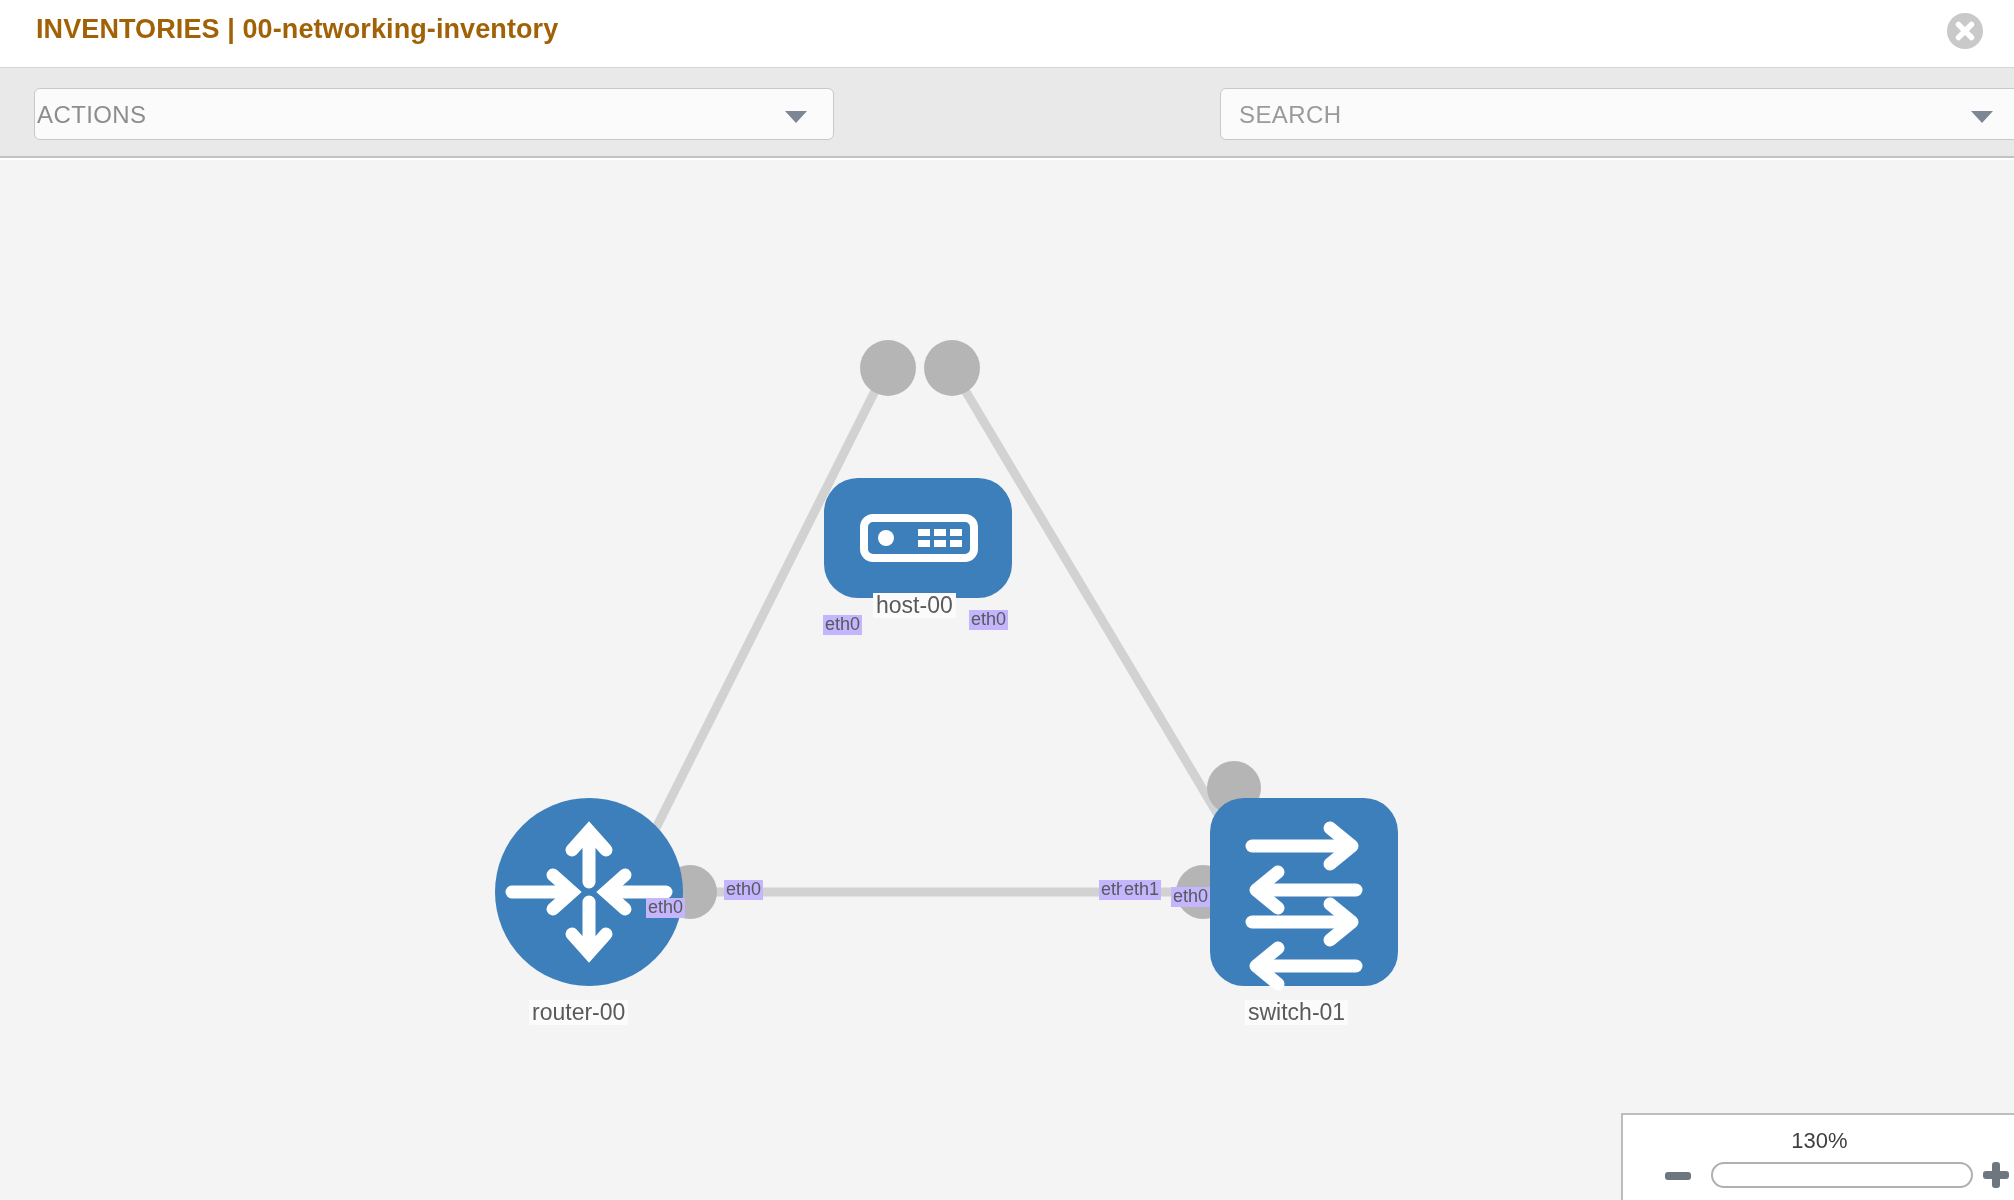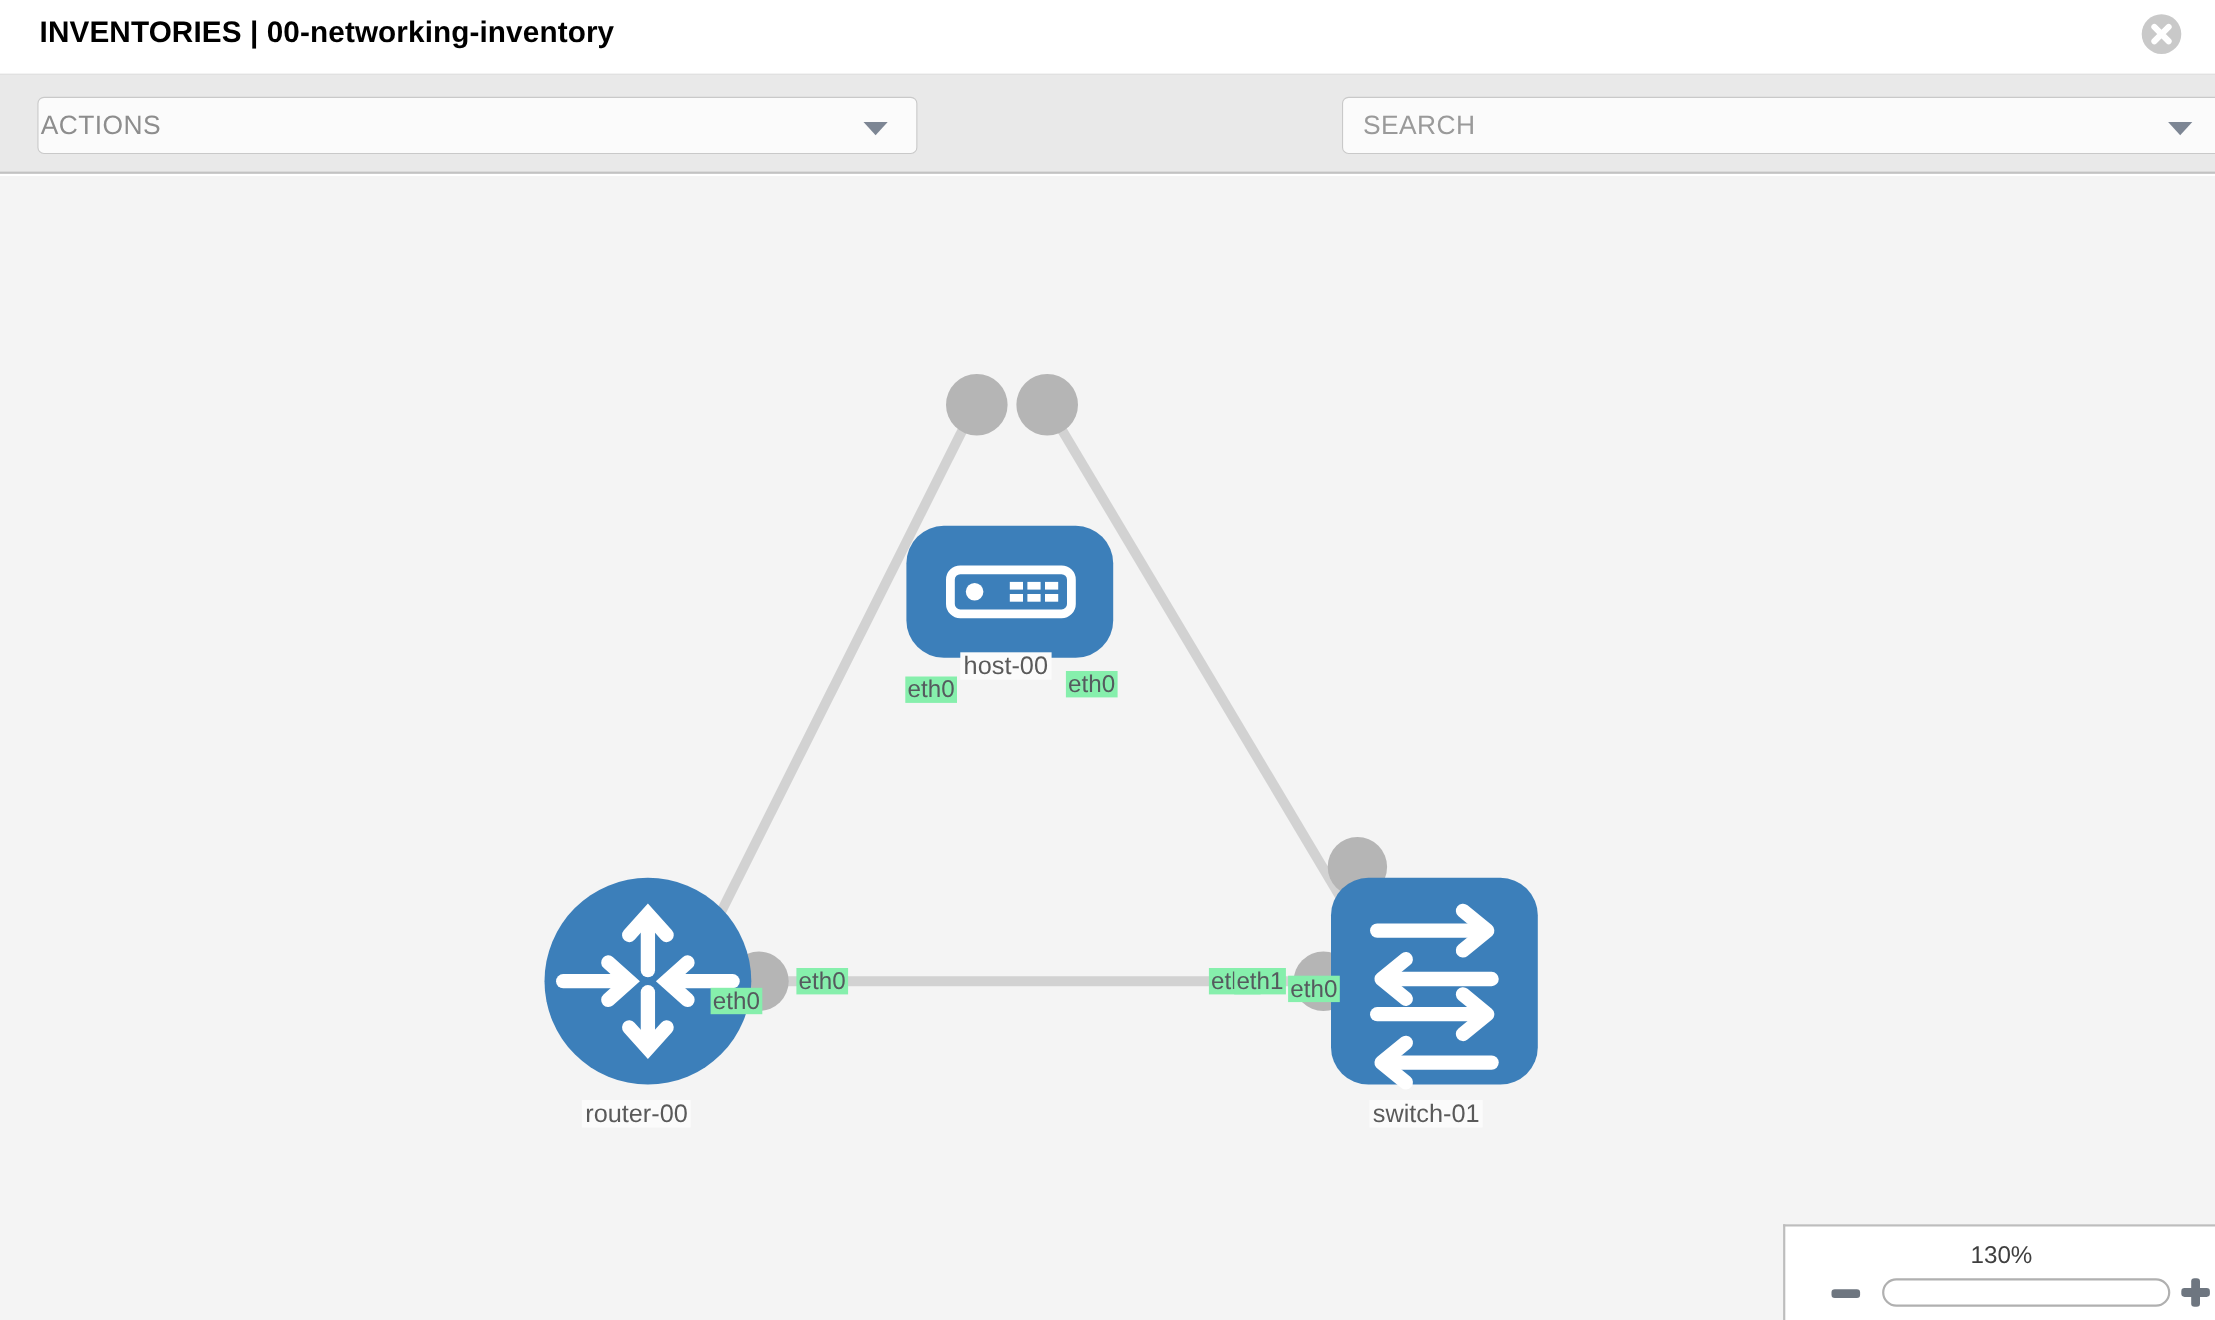--- a/index.html
+++ b/index.html
@@ -25,21 +25,21 @@
     left: 0; top: 0;
     width: 2014px; height: 68px;
     background: #ffffff;
     border-bottom: 1px solid #d7d7d7;
   }
   .title-text {
     position: absolute;
     left: 36px; top: 14px;
     font-size: 27px;
     font-weight: bold;
-    color: #000000;
+    color: #a16207;
     letter-spacing: 0.1px;
     white-space: nowrap;
   }
   .close-btn {
     position: absolute;
     right: 28px; top: 10px;
     width: 42px; height: 42px;
     cursor: pointer;
   }
 
@@ -111,23 +111,23 @@
   }
   .topo-svg {
     position: absolute;
     left: 0; top: 0;
     width: 2014px; height: 1040px;
   }
 
   
   .port-label {
     position: absolute;
-    font-size: 22px;
+    font-size: 18px;
     color: #555a5e;
-    background: #86efac;
+    background: #c4b5fd;
     padding: 0 2px;
     white-space: nowrap;
     line-height: 1.1;
   }
   .node-label {
     position: absolute;
     font-size: 23px;
     color: #5a5a5a;
     background: #fbfbfb;
     padding: 0 3px;

